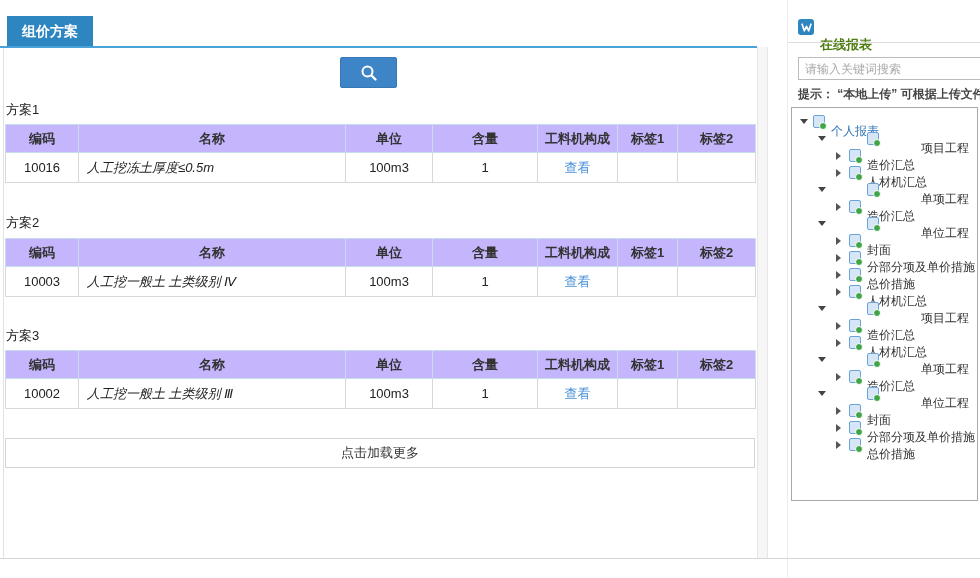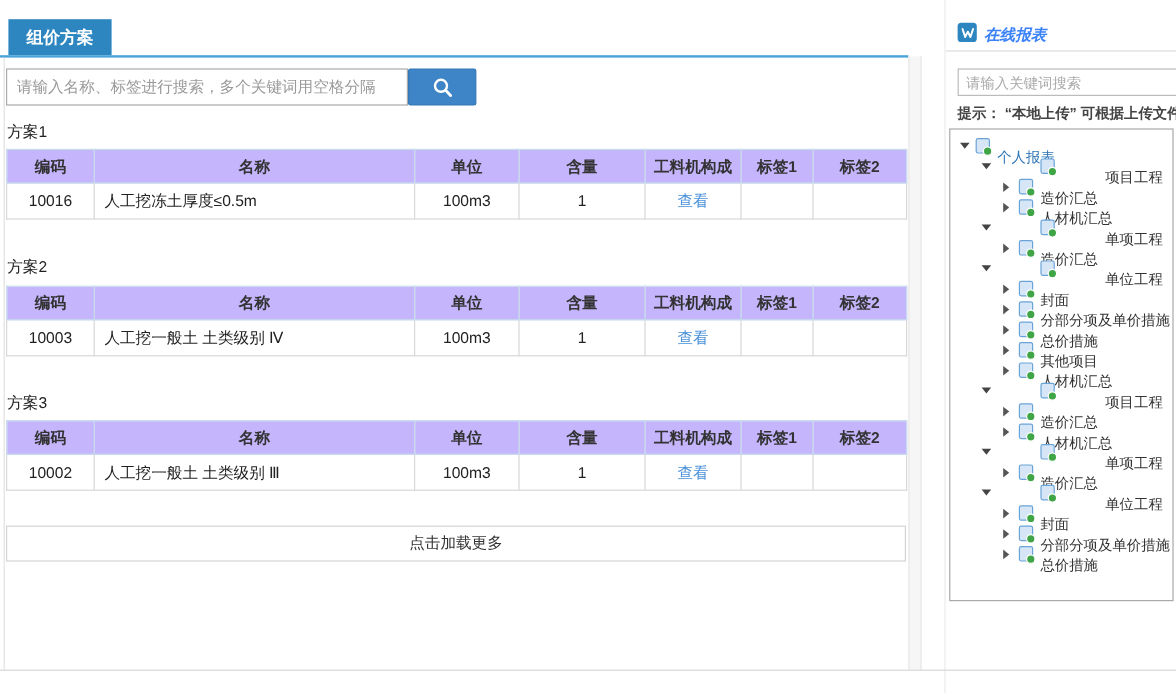--- a/index.html
+++ b/index.html
@@ -23,38 +23,38 @@
 
   .scheme-label { position:absolute; left:6px; font-size:13px; color:#222; }
   .lbl1 { top:101px; } .lbl2 { top:214px; } .lbl3 { top:327px; }
 
   .scheme-table { position:absolute; left:5px; width:750px; border-collapse:collapse; table-layout:fixed; }
   .tb1 { top:124px; } .tb2 { top:238px; } .tb3 { top:350px; }
   .scheme-table th { height:28px; background:#c4b5fd; border:1px solid #c5dcea; color:#333;
                      font-size:13px; font-weight:bold; text-align:center; padding:0; }
   .scheme-table td { height:30px; border:1px solid #d8d8d8; color:#222; font-size:13px;
                      text-align:center; padding:0; background:#fff; }
-  .scheme-table td.name { text-align:left; padding-left:8px; }
+  .scheme-table td.name { text-align:left; padding-left:8px;font-style:italic; }
   .view-link { color:#4a90d9; text-decoration:none; cursor:pointer; }
 
   .load-more { position:absolute; left:5px; top:438px; width:750px; height:30px; background:#fff;
                border:1px solid #d4d4d4; line-height:28px; text-align:center; font-size:13px;
                color:#333; cursor:pointer; }
 
   .scrollbar-track { position:absolute; left:757px; top:47px; width:11px; height:511px;
                      background:#f6f6f6; border-left:1px solid #e6e6e6; border-right:1px solid #e6e6e6; }
   .bottom-line { position:absolute; left:0; top:558px; width:980px; height:1px; background:#d6d6d6; }
 
   
   .right-panel { position:absolute; left:787px; top:0; width:193px; height:578px;
                  border-left:1px solid #ececec; overflow:hidden; background:#fff; }
   .rp-divider { position:absolute; left:0; top:42px; width:193px; height:1px; background:#ddd; }
   .logo { position:absolute; left:10px; top:19px; width:16px; height:16px; background:#2e86c1;
           border-radius:3px; display:flex; align-items:center; justify-content:center; }
-  .rp-title { position:absolute; left:32px; top:20px; font-size:13px; font-weight:bold; color:#3b82f6;font-style:italic; }
+  .rp-title { position:absolute; left:32px; top:36px; font-size:13px; font-weight:bold; color:#4d7c0f; }
   .rp-search { position:absolute; left:10px; top:57px; width:200px; height:23px;
                border:1px solid #bbb; padding:0 6px; font-size:12px; color:#333; outline:none; }
   .rp-search::placeholder { color:#aaa; }
   .rp-hint { position:absolute; left:10px; top:86px; width:230px; font-size:12px; font-weight:bold;
              color:#444; white-space:nowrap; }
 
   .tree-box { position:absolute; left:3px; top:107px; width:187px; height:394px;
               border:1px solid #a9a9a9; overflow:hidden; padding-top:5px; }
   .tree-row { display:flex; align-items:center; height:17px; font-size:12px; cursor:pointer; white-space:nowrap; }
   .lvl0 { padding-left:8px; } .lvl1 { padding-left:26px;gap:36px; } .lvl2 { padding-left:44px; }
@@ -73,21 +73,20 @@
 </head>
 <body>
 
 <div class="page">
 
   <div class="left-panel">
     <div class="tab">组价方案</div>
     <div class="tab-underline"></div>
     <div class="left-border"></div>
 
-    <input class="search-input" type="text" placeholder="请输入名称、标签进行搜索，多个关键词用空格分隔" style="">
     <button class="search-btn">
       <span style="display:flex;">
         <svg width="18" height="18" viewBox="0 0 18 18">
           <circle cx="7.5" cy="7.5" r="5" fill="none" stroke="#fff" stroke-width="2"></circle>
           <line x1="11.5" y1="11.5" x2="15.5" y2="15.5" stroke="#fff" stroke-width="2.4" stroke-linecap="round"></line>
         </svg>
       </span>
     </button>
 
     <div class="scheme-label lbl1">方案1</div>
@@ -259,25 +258,20 @@
           <span class="tree-label">分部分项及单价措施</span>
         </div>
         <div class="tree-row lvl2">
           <span class="arrow col"></span>
           <span class="doc-icon"></span>
           <span class="tree-label">总价措施</span>
         </div>
         <div class="tree-row lvl2">
           <span class="arrow col"></span>
           <span class="doc-icon"></span>
-          <span class="tree-label">其他项目</span>
-        </div>
-        <div class="tree-row lvl2">
-          <span class="arrow col"></span>
-          <span class="doc-icon"></span>
           <span class="tree-label">人材机汇总</span>
         </div>
         <div class="tree-row lvl1">
           <span class="arrow exp"></span>
           <span class="doc-icon"></span>
           <span class="tree-label">项目工程</span>
         </div>
         <div class="tree-row lvl2">
           <span class="arrow col"></span>
           <span class="doc-icon"></span>

